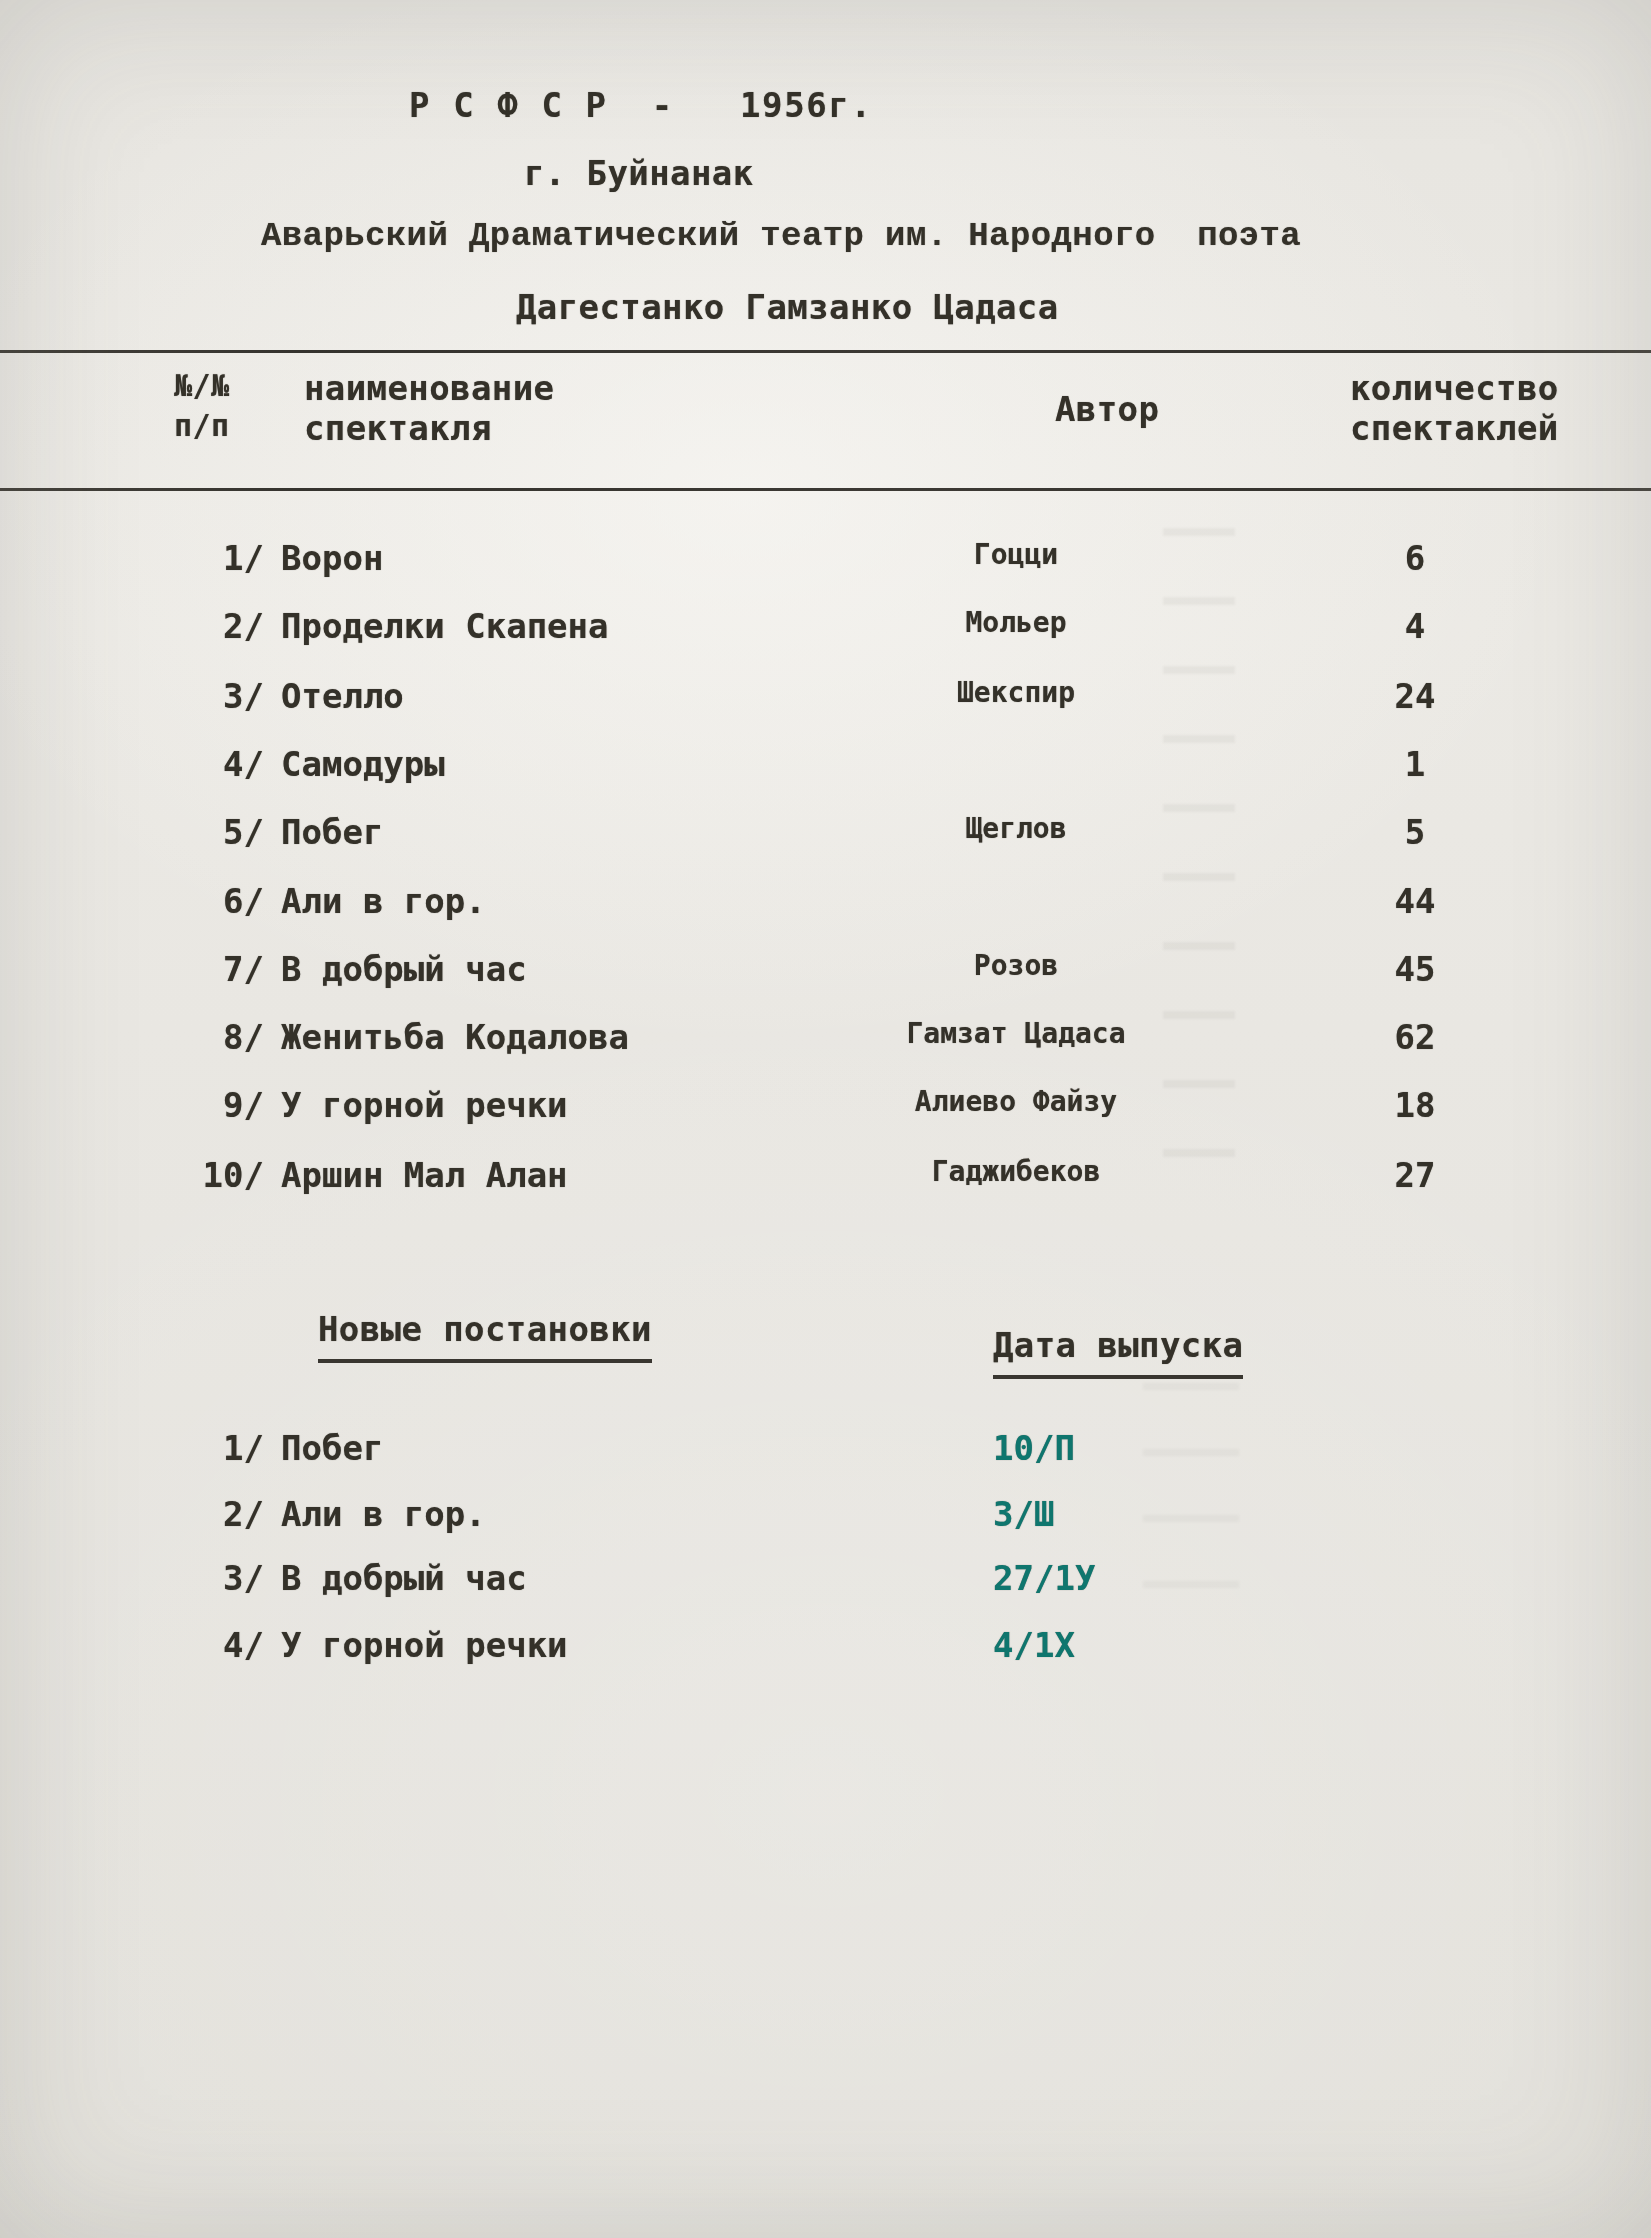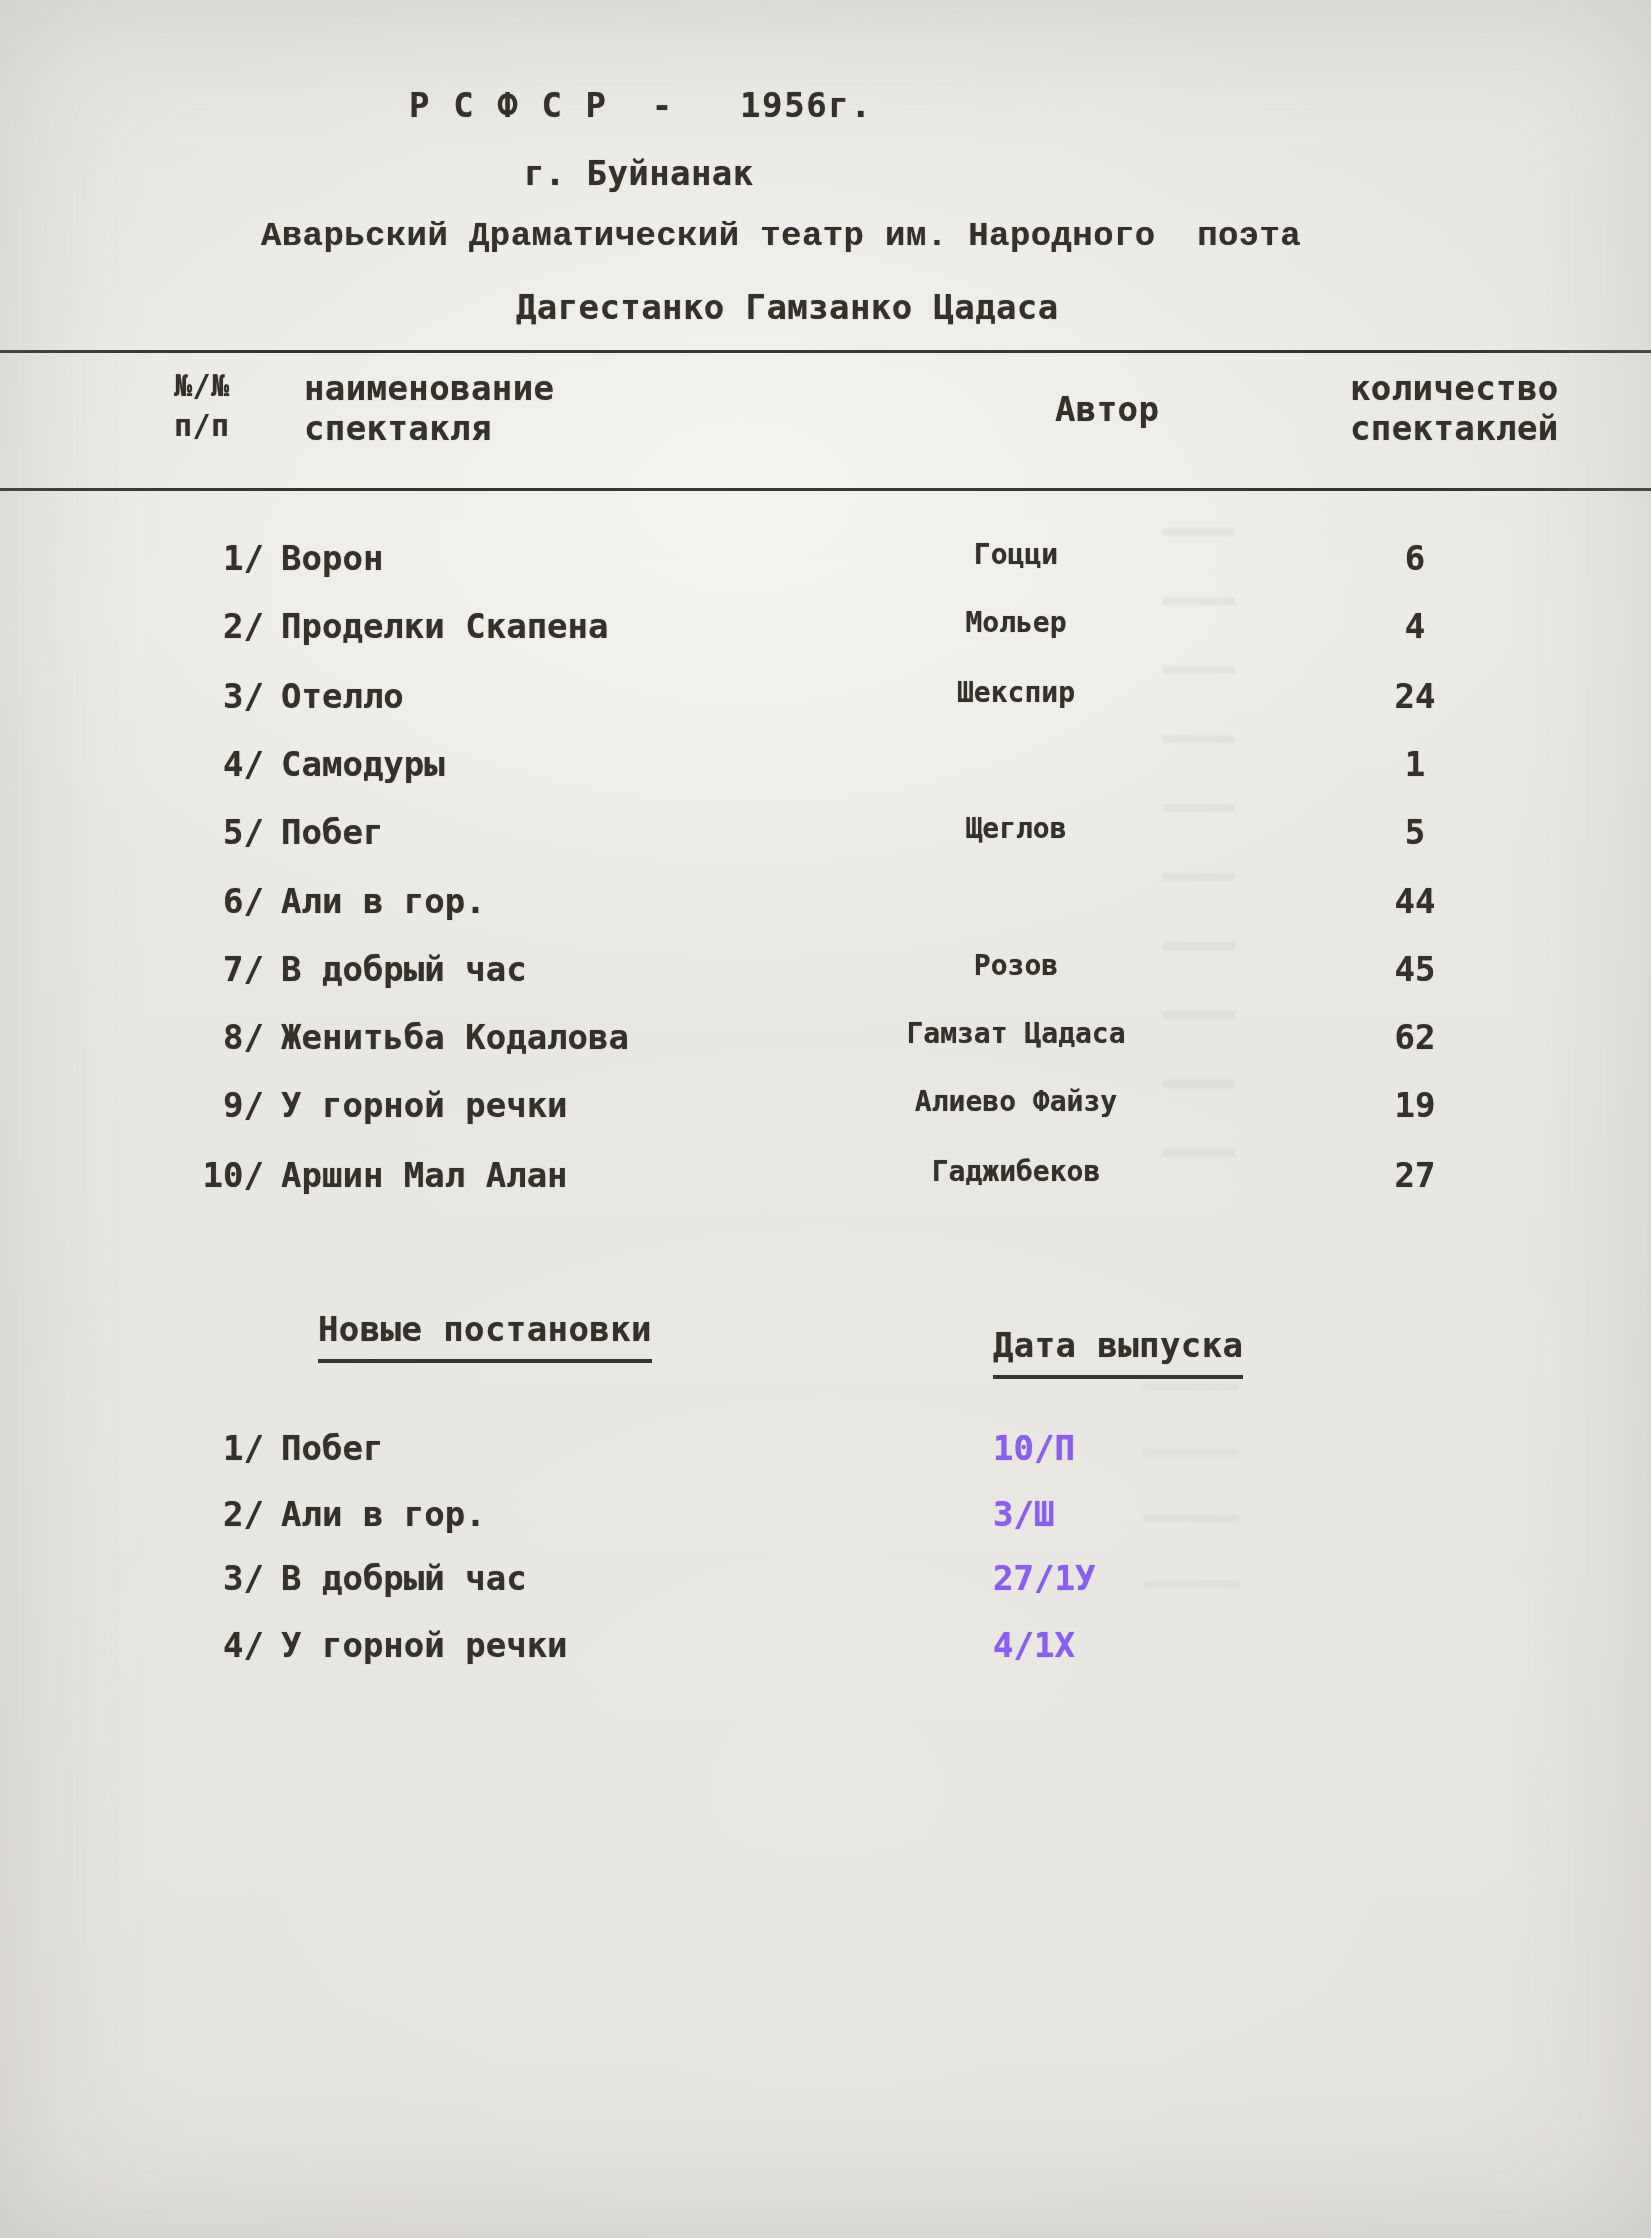--- a/index.html
+++ b/index.html
@@ -63,21 +63,21 @@
     text-shadow:0 0 1px rgba(52,49,41,0.55);
   }
   .col-count{
     position:absolute; left:1319px; width:192px;
     text-align:center;
     white-space:pre; font-size:34px; font-weight:700; color:#343129;
     text-shadow:0 0 1px rgba(52,49,41,0.55);
   }
   .col-date{
     position:absolute; left:993px;
-    white-space:pre; font-size:34px; font-weight:700; color:#8b5cf6;
+    white-space:pre; font-size:34px; font-weight:700; color:#0f766e;
     text-shadow:0 0 1px rgba(52,49,41,0.55);
   }
 
   .underlined{
     border-bottom:4px solid #393630;
     padding-bottom:9.6px;
   }
 
   .artifact-dashes{
     position:absolute;
@@ -182,21 +182,21 @@
     <span class="col-num">8/</span>
     <span class="col-name">Женитьба Кодалова</span>
     <span class="col-author">Гамзат Цадаса</span>
     <span class="col-count">62</span>
   </div>
 
   <div class="rep-row" style="top:1085px">
     <span class="col-num">9/</span>
     <span class="col-name">У горной речки</span>
     <span class="col-author">Алиево Файзу</span>
-    <span class="col-count">19</span>
+    <span class="col-count">18</span>
   </div>
 
   <div class="rep-row" style="top:1155px">
     <span class="col-num">10/</span>
     <span class="col-name">Аршин Мал Алан</span>
     <span class="col-author">Гаджибеков</span>
     <span class="col-count">27</span>
   </div>
 
 </div>

